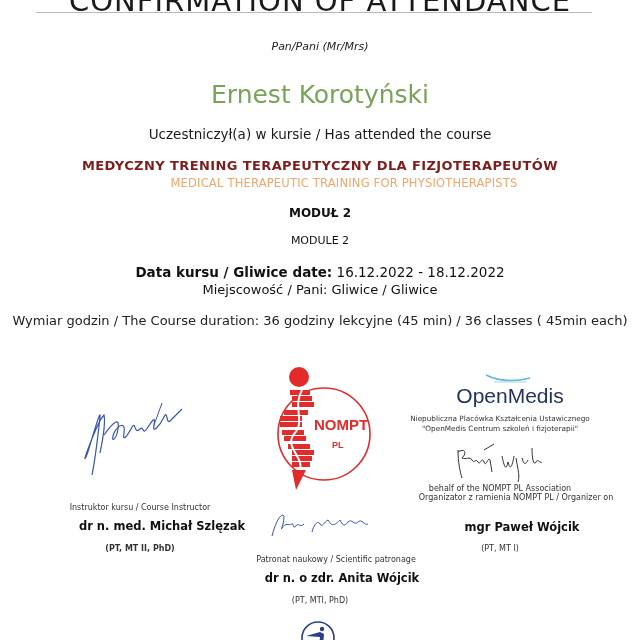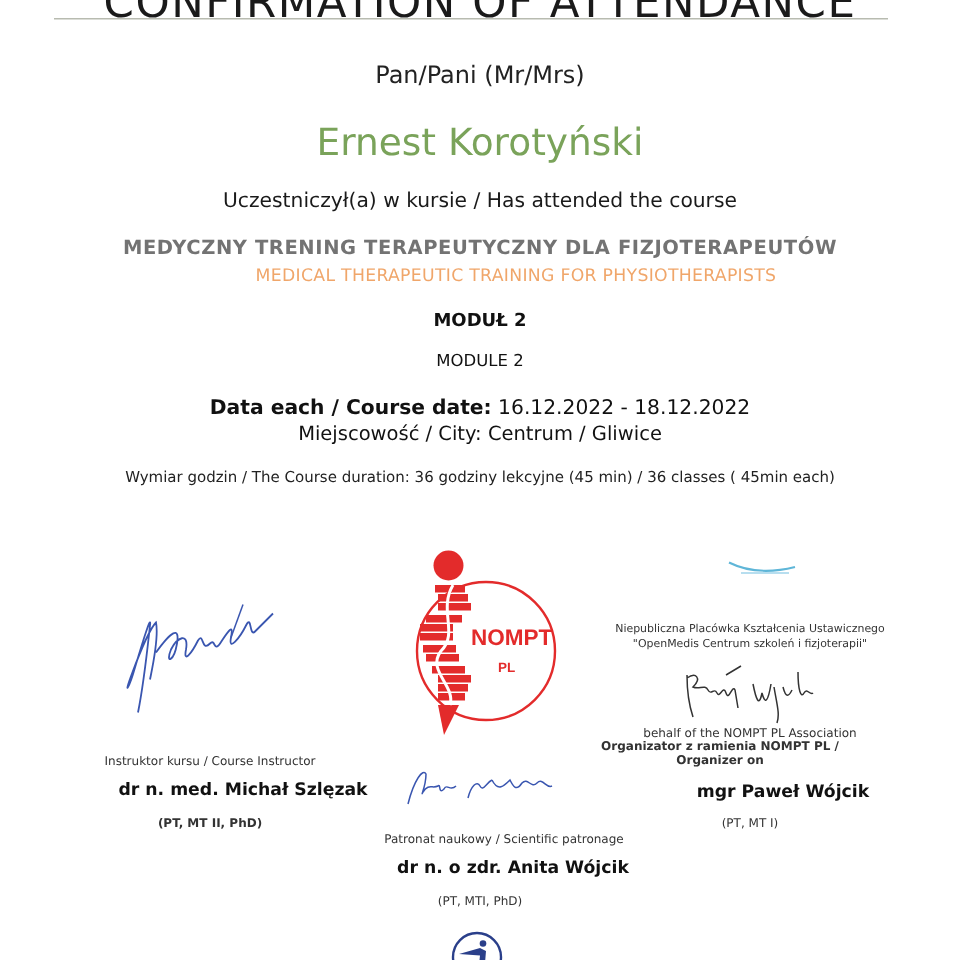--- a/index.html
+++ b/index.html
@@ -7,31 +7,31 @@
       width: 640px; height: 640px; overflow: hidden; position: relative;
       font-family: "DejaVu Sans", sans-serif; color: #1a1a1a;
     }
     .abs { position: absolute; }
     .center { left: 0; width: 640px; text-align: center; }
     .title {
       top: -14px; font-size: 29px; letter-spacing: 1px; color: #1a1a1a;
       white-space: nowrap; line-height: 30px;
     }
     .rule { left: 36px; width: 556px; top: 12px; height: 1px; background: #b8bbb0; }
-    .salutation { top: 40px; font-size: 16px; color: #222; }
+    .salutation { top: 40px; font-size: 11px; color: #222; font-style: italic; }
     .name { top: 80px; font-size: 25px; color: #7aa35a; }
     .attended { top: 126px; font-size: 13.5px; color: #1a1a1a; }
-    .course-pl { top: 158px; font-size: 13px; font-weight: bold; color: #737373; letter-spacing: 0.4px; white-space: nowrap; }
+    .course-pl { top: 158px; font-size: 13px; font-weight: bold; color: #7f1d1d; letter-spacing: 0.4px; white-space: nowrap; }
     .course-en { top: 176px; font-size: 11.5px; color: #f0a66a; letter-spacing: 0.2px; padding-left: 24px; }
     .module-pl { top: 206px; font-size: 12px; font-weight: bold; color: #111; }
     .module-en { top: 221px; font-size: 11px; color: #111; margin-top: 13px; }
     .date { top: 264px; font-size: 13.5px; color: #111; }
     .date b { font-weight: bold; }
     .city { top: 282px; font-size: 13px; color: #111; }
-    .duration { top: 313px; font-size: 10px; color: #222; }
+    .duration { top: 313px; font-size: 13px; color: #222; }
 
     .col { font-size: 8px; color: #333; text-align: center; }
     .col .bold-name { font-size: 11.5px; font-weight: bold; color: #111; margin-left: 44px; }
 
     .sig1 { left: 70px; top: 395px; width: 130px; height: 90px; }
     .instr-role { left: 40px; width: 200px; top: 503px; }
     .instr-name { left: 20px; width: 240px; top: 519px; }
     .instr-title { left: 40px; width: 200px; top: 544px; font-weight: bold; }
 
     .nompt { left: 262px; top: 362px; width: 120px; height: 130px; }
@@ -39,21 +39,21 @@
     .patron-role { left: 240px; width: 160px; top: 555px; margin-left: 16px; }
     .patron-name { left: 220px; width: 200px; top: 571px; }
     .patron-title { left: 240px; width: 160px; top: 596px; }
     .bottom-logo { left: 300px; top: 620px; width: 36px; height: 36px; }
 
     .openmedis { left: 440px; top: 372px; width: 140px; height: 40px; }
     .om-text { position: absolute; left: 0; top: 12px; width: 140px; text-align: center; font-size: 21px; color: #23345a; font-family: "Liberation Sans", sans-serif; }
     .om-sub1 { left: 400px; width: 200px; top: 414px; font-size: 7.3px; color: #333; }
     .om-sub2 { left: 400px; width: 200px; top: 424px; font-size: 7.3px; color: #333; }
     .sig3 { left: 448px; top: 442px; width: 100px; height: 42px; }
-    .org-role1 { left: 380px; width: 200px; top: 493px; font-weight: bold; }
+    .org-role1 { left: 416px; width: 200px; top: 493px; }
     .org-role2 { left: 400px; width: 200px; top: 484px; }
     .org-name { left: 400px; width: 200px; top: 520px; }
     .org-title { left: 400px; width: 200px; top: 544px; }
   </style>
 </head>
 <body>
 
 <div class="abs center title">CONFIRMATION OF ATTENDANCE</div>
 <div class="abs rule"></div>
 
@@ -61,24 +61,24 @@
 <div class="abs center name">Ernest Korotyński</div>
 <div class="abs center attended">Uczestniczył(a) w kursie / Has attended the course</div>
 
 <div class="abs center course-pl">MEDYCZNY TRENING TERAPEUTYCZNY DLA FIZJOTERAPEUTÓW</div>
 <div class="abs center course-en">MEDICAL THERAPEUTIC TRAINING FOR PHYSIOTHERAPISTS</div>
 
 <div class="abs center module-pl">MODUŁ 2</div>
 <div class="abs center module-en">MODULE 2</div>
 
 <div class="abs center date">
-  <b>Data each / Course date:</b>
+  <b>Data kursu / Gliwice date:</b>
   <span>16.12.2022 - 18.12.2022</span>
 </div>
-<div class="abs center city">Miejscowość / City: Centrum / Gliwice</div>
+<div class="abs center city">Miejscowość / Pani: Gliwice / Gliwice</div>
 <div class="abs center duration">Wymiar godzin / The Course duration: 36 godziny lekcyjne (45 min) / 36 classes ( 45min each)</div>
 
 <svg class="abs sig1" viewBox="0 0 130 90">
   <path d="M22 80 C26 60 28 40 30 22 C31 14 26 30 20 50 C16 64 12 70 18 54 C24 38 30 24 34 20 C36 30 32 48 30 58 M34 40 C44 26 50 22 48 34 C46 46 40 48 44 38 C48 30 56 26 54 38 C52 48 58 40 62 32 C66 26 64 40 70 34 C74 30 72 42 78 32 C82 26 86 20 84 30 C82 40 90 30 94 22 C98 14 96 30 100 26 L112 14" fill="none" stroke="#3a56b0" stroke-width="1.2"></path>
   <path d="M84 30 L92 8" fill="none" stroke="#3a56b0" stroke-width="1"></path>
 </svg>
 <div class="abs col instr-role">Instruktor kursu / Course Instructor</div>
 <div class="abs col instr-name">
   <span class="bold-name">dr n. med. Michał Szlęzak</span>
 </div>
@@ -120,20 +120,21 @@
   <circle cx="18" cy="18" r="16" fill="none" stroke="#2a3f8a" stroke-width="1.6"></circle>
   <circle cx="22" cy="9" r="2.2" fill="#2a3f8a"></circle>
   <path d="M6 16 L20 12 L24 14 L23 26 L19 26 L20 17 Z" fill="#2a3f8a"></path>
 </svg>
 
 <div class="abs openmedis">
   <svg style="position:absolute;left:40px;top:0" width="60" height="14" viewBox="0 0 60 14">
     <path d="M6 3 C20 10 34 10 50 6" fill="none" stroke="#5fb6d8" stroke-width="1.4"></path>
     <path d="M14 10 L46 10" fill="none" stroke="#9fd3ea" stroke-width="1"></path>
   </svg>
+  <div class="om-text">OpenMedis</div>
 </div>
 <div class="abs col om-sub1">Niepubliczna Placówka Kształcenia Ustawicznego</div>
 <div class="abs col om-sub2">"OpenMedis Centrum szkoleń i fizjoterapii"</div>
 
 <svg class="abs sig3" viewBox="0 0 100 42">
   <path d="M10 8 C10 20 12 30 14 36 M10 10 C16 6 20 10 14 16 C18 18 22 14 24 18 C26 22 28 16 30 20 C32 24 34 14 36 20 C38 26 40 14 42 18 L44 30 M36 8 L46 2" fill="none" stroke="#333" stroke-width="1"></path>
   <path d="M54 14 C56 24 58 30 60 20 C62 28 64 26 66 14 M68 16 C70 28 72 34 70 40 M74 16 C76 24 78 22 80 18 M84 6 C84 18 86 24 88 20 C90 16 92 22 94 20" fill="none" stroke="#333" stroke-width="1"></path>
 </svg>
 <div class="abs col org-role1">Organizator z ramienia NOMPT PL / Organizer on</div>
 <div class="abs col org-role2">behalf of the NOMPT PL Association</div>

